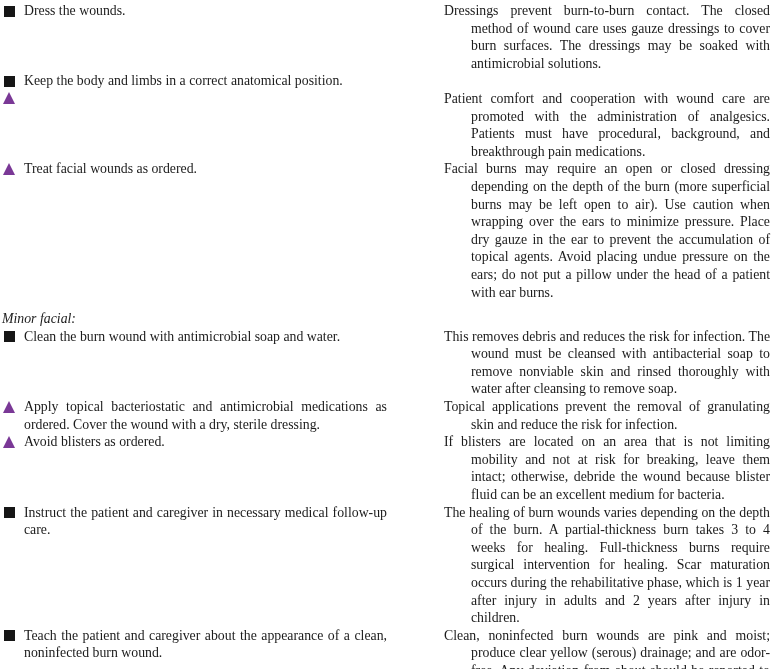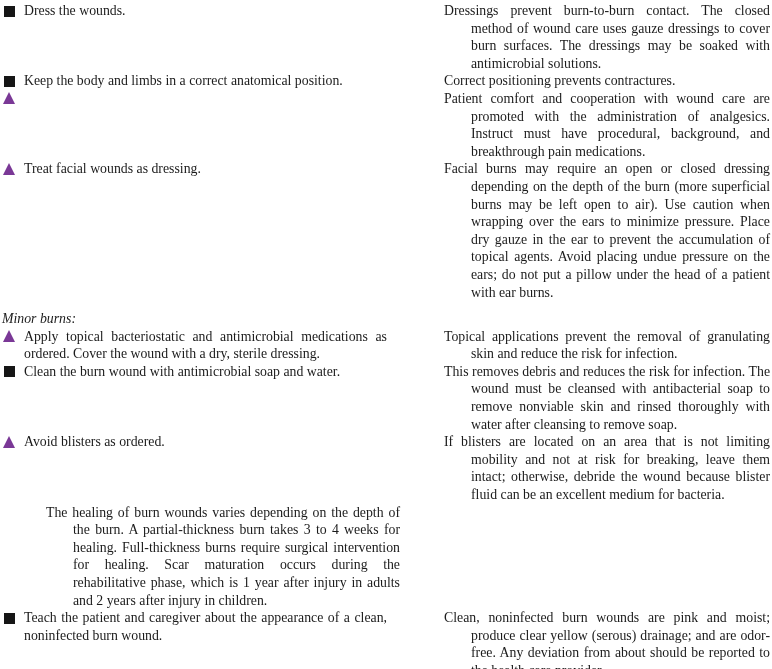--- a/index.html
+++ b/index.html
@@ -68,77 +68,78 @@
     <div class="cell right">
       <p>Dressings prevent burn-to-burn contact. The closed method of wound care uses gauze dressings to cover burn surfaces. The dressings may be soaked with antimicrobial solutions.</p>
     </div>
   </div>
 
   <div class="row">
     <div class="cell left">
       <span class="bullet square"></span>
       <p>Keep the body and limbs in a correct anatomical position.</p>
     </div>
-    <div class="cell right">
-      <p>Correct positioning prevents contractures.</p>
-    </div>
   </div>
 
   <div class="row">
     <div class="cell left">
       <span class="bullet triangle"></span>
     </div>
     <div class="cell right">
-      <p>Patient comfort and cooperation with wound care are promoted with the administration of analgesics. Instruct must have procedural, background, and breakthrough pain medications.</p>
+      <p>Patient comfort and cooperation with wound care are promoted with the administration of analgesics. Patients must have procedural, background, and breakthrough pain medications.</p>
     </div>
   </div>
 
   <div class="row">
     <div class="cell left">
       <span class="bullet triangle"></span>
-      <p>Treat facial wounds as dressing.</p>
+      <p>Treat facial wounds as ordered.</p>
     </div>
     <div class="cell right">
       <p>Facial burns may require an open or closed dressing depending on the depth of the burn (more superficial burns may be left open to air). Use caution when wrapping over the ears to minimize pressure. Place dry gauze in the ear to prevent the accumulation of topical agents. Avoid placing undue pressure on the ears; do not put a pillow under the head of a patient with ear burns.</p>
     </div>
   </div>
 
-  <div class="subheading">Minor burns:</div>
-
-  <div class="row">
-    <div class="cell left">
-      <span class="bullet triangle"></span>
-      <p>Apply topical bacteriostatic and antimicrobial medications as ordered. Cover the wound with a dry, sterile dressing.</p>
-    </div>
-    <div class="cell right">
-      <p>Topical applications prevent the removal of granulating skin and reduce the risk for infection.</p>
-    </div>
-  </div>
+  <div class="subheading">Minor facial:</div>
 
   <div class="row">
     <div class="cell left">
       <span class="bullet square"></span>
       <p>Clean the burn wound with antimicrobial soap and water.</p>
     </div>
     <div class="cell right">
       <p>This removes debris and reduces the risk for infection. The wound must be cleansed with antibacterial soap to remove nonviable skin and rinsed thoroughly with water after cleansing to remove soap.</p>
     </div>
   </div>
 
   <div class="row">
     <div class="cell left">
       <span class="bullet triangle"></span>
+      <p>Apply topical bacteriostatic and antimicrobial medications as ordered. Cover the wound with a dry, sterile dressing.</p>
+    </div>
+    <div class="cell right">
+      <p>Topical applications prevent the removal of granulating skin and reduce the risk for infection.</p>
+    </div>
+  </div>
+
+  <div class="row">
+    <div class="cell left">
+      <span class="bullet triangle"></span>
       <p>Avoid blisters as ordered.</p>
     </div>
     <div class="cell right">
       <p>If blisters are located on an area that is not limiting mobility and not at risk for breaking, leave them intact; otherwise, debride the wound because blister fluid can be an excellent medium for bacteria.</p>
     </div>
   </div>
 
   <div class="row">
+    <div class="cell left">
+      <span class="bullet square"></span>
+      <p>Instruct the patient and caregiver in necessary medical follow-up care.</p>
+    </div>
     <div class="cell right">
       <p>The healing of burn wounds varies depending on the depth of the burn. A partial-thickness burn takes 3 to 4 weeks for healing. Full-thickness burns require surgical intervention for healing. Scar maturation occurs during the rehabilitative phase, which is 1 year after injury in adults and 2 years after injury in children.</p>
     </div>
   </div>
 
   <div class="row">
     <div class="cell left">
       <span class="bullet square"></span>
       <p>Teach the patient and caregiver about the appearance of a clean, noninfected burn wound.</p>
     </div>

